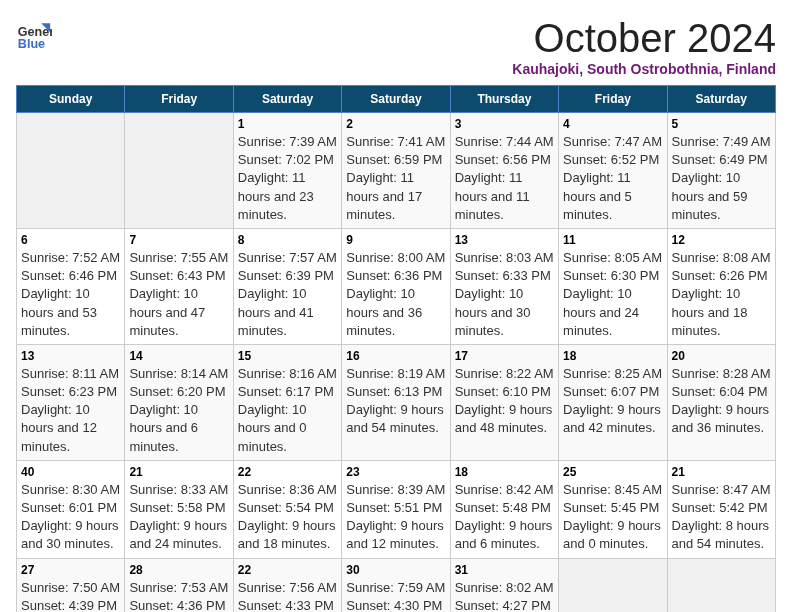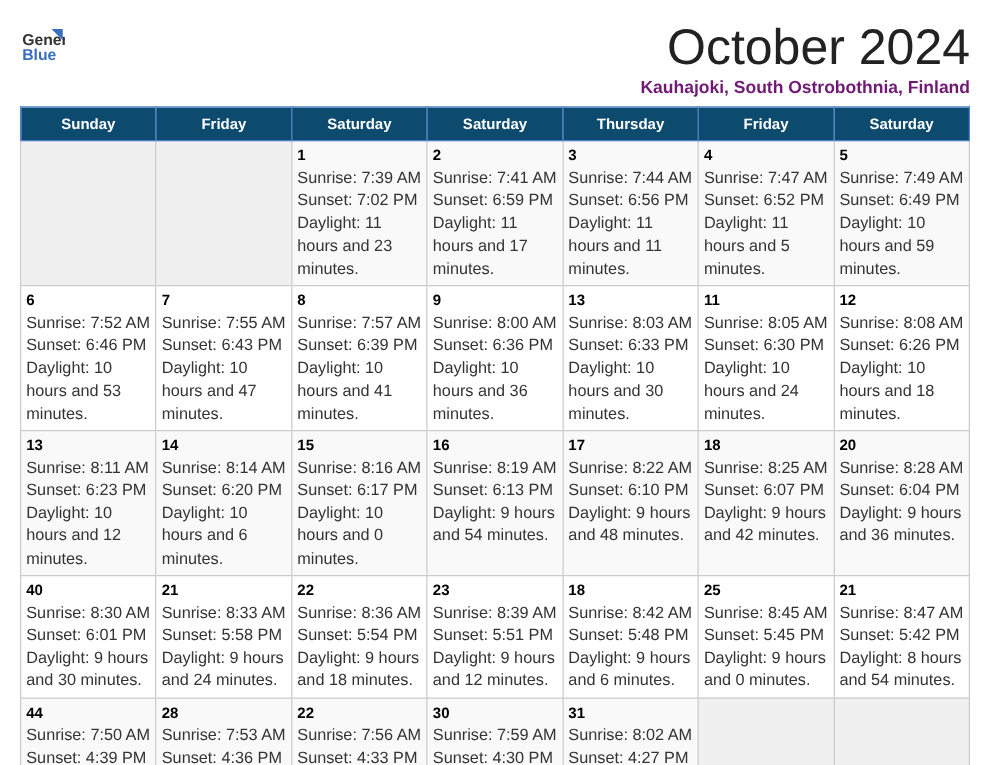--- a/index.html
+++ b/index.html
@@ -218,21 +218,21 @@
           <div class="day-number">25</div>
           <div class="day-info">Sunrise: 8:45 AM<br>Sunset: 5:45 PM<br>Daylight: 9 hours and 0 minutes.</div>
         </td>
         <td>
           <div class="day-number">21</div>
           <div class="day-info">Sunrise: 8:47 AM<br>Sunset: 5:42 PM<br>Daylight: 8 hours and 54 minutes.</div>
         </td>
       </tr>
       <tr>
         <td>
-          <div class="day-number">44</div>
+          <div class="day-number">27</div>
           <div class="day-info">Sunrise: 7:50 AM<br>Sunset: 4:39 PM<br>Daylight: 8 hours and 48 minutes.</div>
         </td>
         <td>
           <div class="day-number">28</div>
           <div class="day-info">Sunrise: 7:53 AM<br>Sunset: 4:36 PM<br>Daylight: 8 hours and 42 minutes.</div>
         </td>
         <td>
           <div class="day-number">22</div>
           <div class="day-info">Sunrise: 7:56 AM<br>Sunset: 4:33 PM<br>Daylight: 8 hours and 36 minutes.</div>
         </td>

